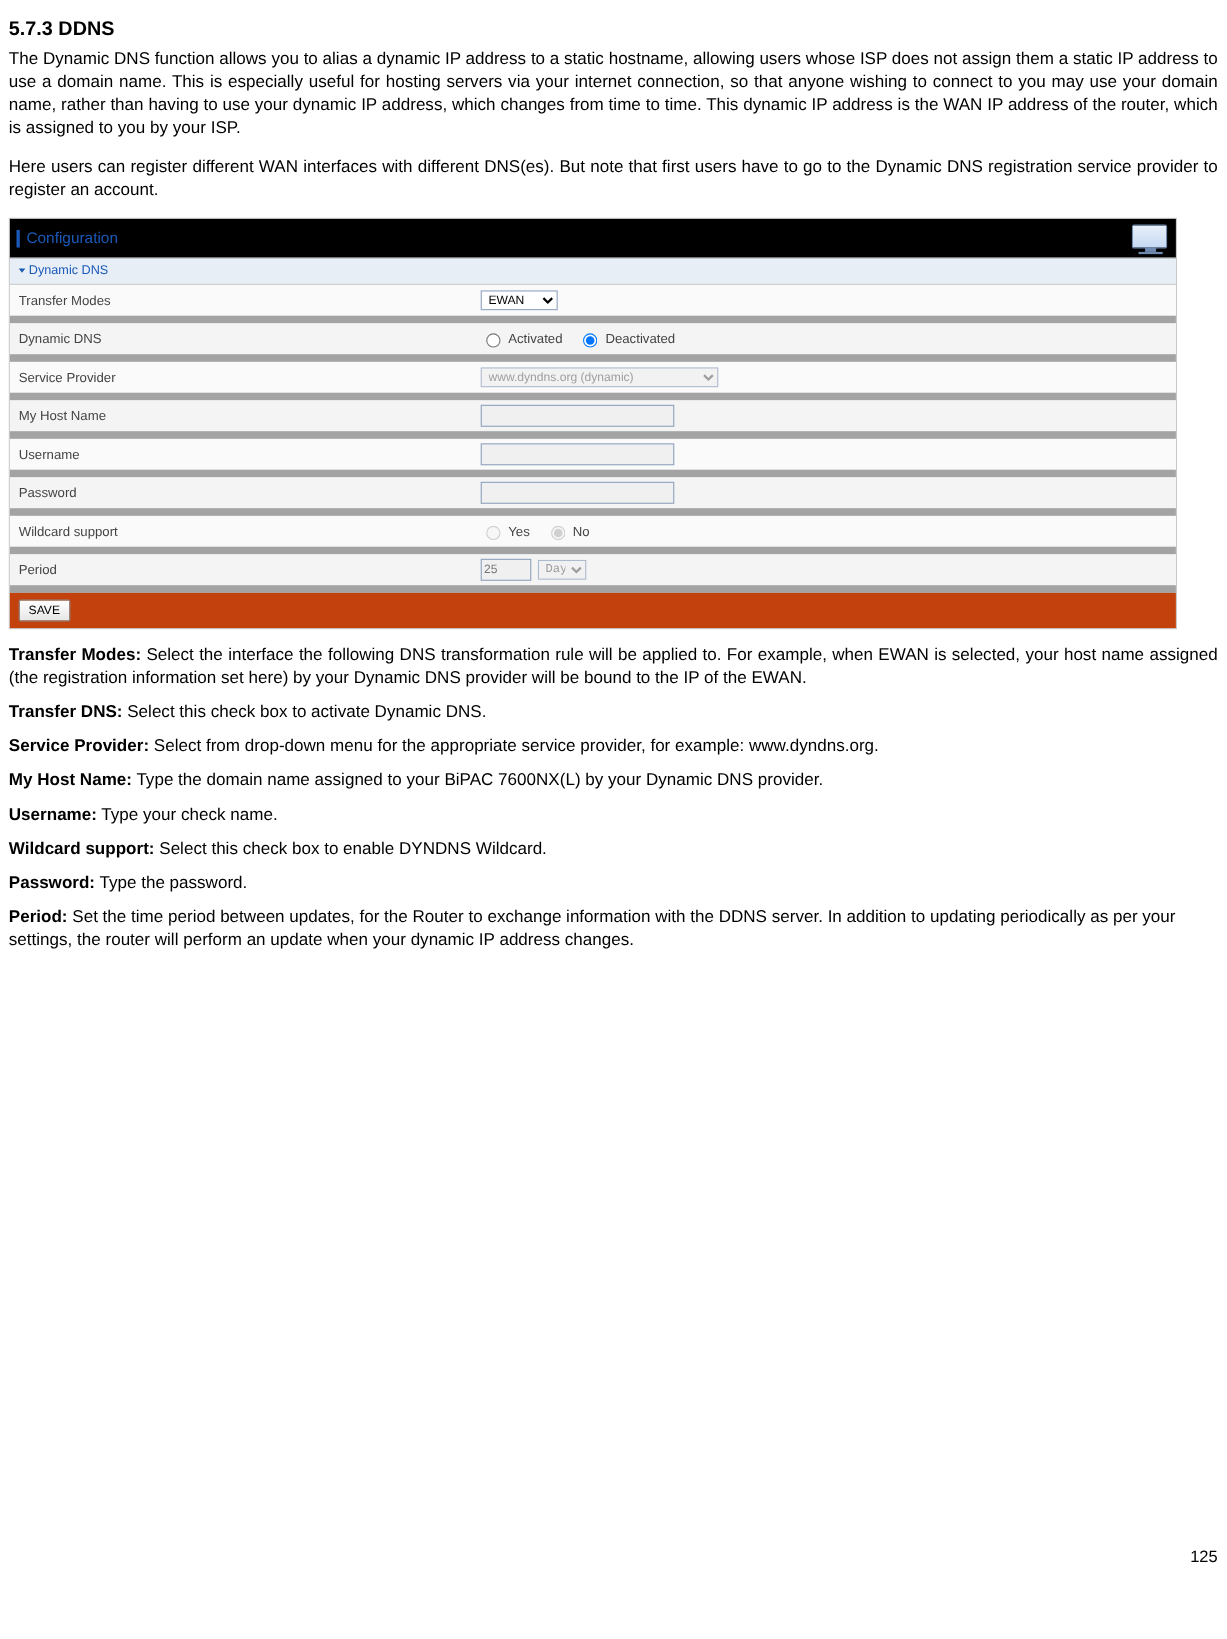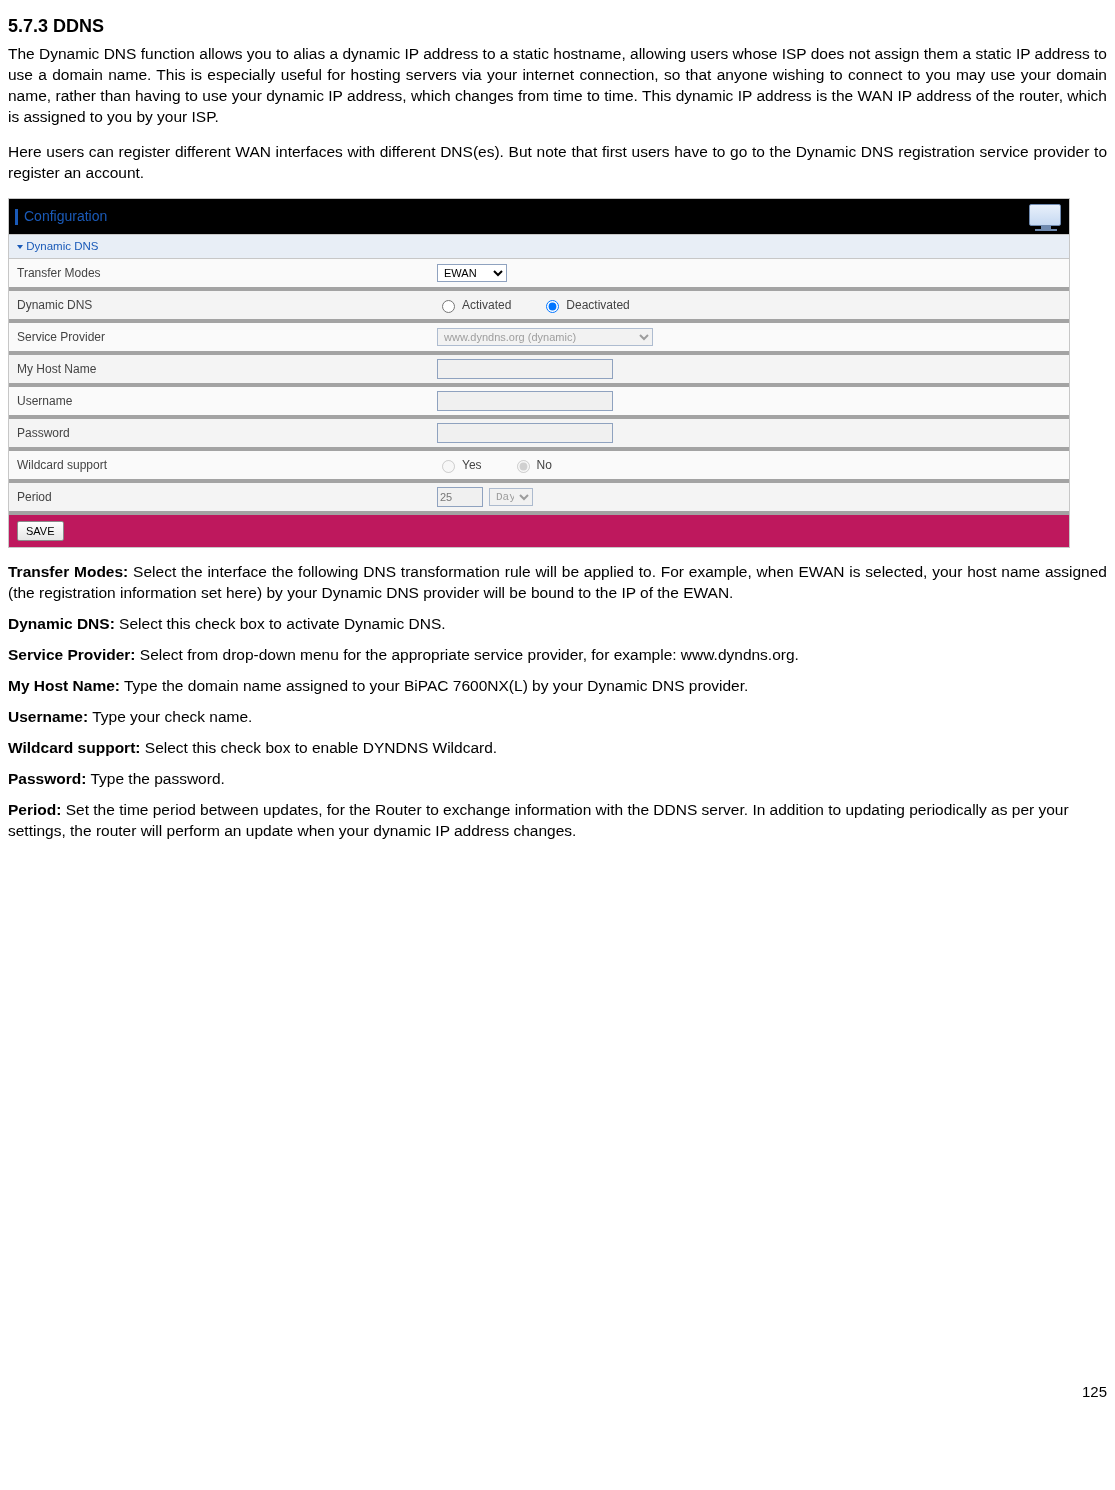--- a/index.html
+++ b/index.html
@@ -87,21 +87,21 @@
   .cfg-section-head {
     background: #e8eef6;
     color: #1a5ab8;
     font-size: 11.5px;
     padding: 4px 6px;
     border-bottom: 1px solid #c7c7c7;
   }
   .cfg-row {
     display: flex;
     align-items: center;
-    border-bottom: 4px solid #a3a3a3;
+    border-bottom: 7px solid #a3a3a3;
     min-height: 24px;
     padding: 2px 0;
   }
   .cfg-row:nth-child(odd) { background: #fafafa; }
   .cfg-row:nth-child(even) { background: #f4f4f4; }
   .cfg-label {
     width: 420px;
     padding-left: 8px;
     color: #444;
   }
@@ -120,24 +120,24 @@
     height: 18px;
     padding: 0 2px;
   }
   .cfg-field select.wide { width: 216px; }
   .cfg-field input.wide { width: 170px; }
   .cfg-field input.narrow { width: 40px; }
   .cfg-field select.narrow { width: 44px; font-family: Liberation Mono, monospace; }
   .cfg-field select[disabled],
   .cfg-field input[disabled] { background: #f0f0f0; color: #777; }
   .radio-group { display: flex; align-items: center; gap: 4px; }
-  .radio-group label { margin-right: 26px; }
+  .radio-group label { margin-right: 10px; }
   .cfg-footer {
     padding: 6px 8px;
-    background: #be185d;
+    background: #c2410c;
   }
   .cfg-footer button {
     font-size: 11px;
     padding: 0 8px;
     height: 20px;
     border: 1px solid #8a8a8a;
     background: linear-gradient(#ffffff, #e6e6e6);
     border-radius: 2px;
     cursor: pointer;
   }
@@ -258,21 +258,21 @@
     </div>
   </div>
 
   <div class="cfg-footer">
     <button>SAVE</button>
   </div>
 </div>
 
 <div class="field-defs">
   <p style="text-align:justify"><span class="bold">Transfer Modes:</span><span> Select the interface the following DNS transformation rule will be applied to. For example, when EWAN is selected, your host name assigned (the registration information set here) by your Dynamic DNS provider will be bound to the IP of the EWAN.</span></p>
-  <p><span class="bold">Dynamic DNS:</span><span> Select this check box to activate Dynamic DNS.</span></p>
+  <p><span class="bold">Transfer DNS:</span><span> Select this check box to activate Dynamic DNS.</span></p>
   <p><span class="bold">Service Provider:</span><span> Select from drop-down menu for the appropriate service provider, for example: www.dyndns.org.</span></p>
   <p><span class="bold">My Host Name:</span><span> Type the domain name assigned to your BiPAC 7600NX(L) by your Dynamic DNS provider.</span></p>
   <p><span class="bold">Username:</span><span> Type your check name.</span></p>
   <p><span class="bold">Wildcard support:</span><span> Select this check box to enable DYNDNS Wildcard.</span></p>
   <p><span class="bold">Password:</span><span> Type the password.</span></p>
   <p><span class="bold">Period:</span><span> Set the time period between updates, for the Router to exchange information with the DDNS server. In addition to updating periodically as per your settings, the router will perform an update when your dynamic IP address changes.</span></p>
 </div>
 
 <div class="page-num">125</div>
 

